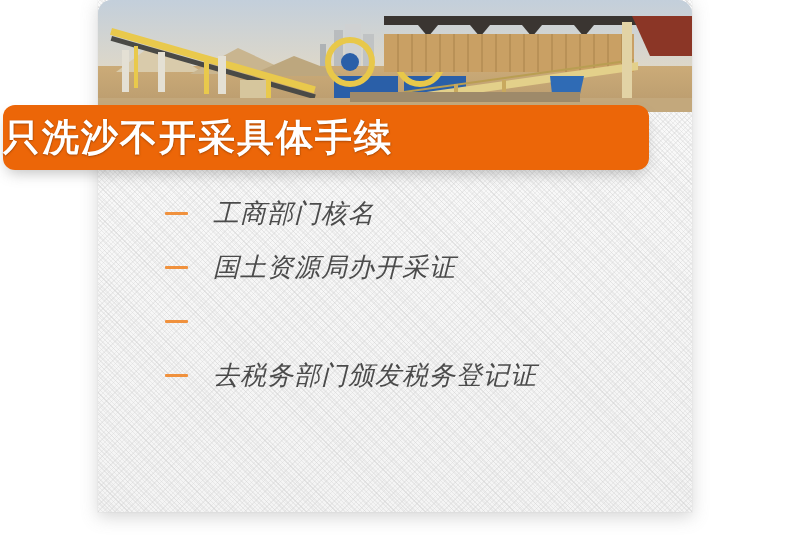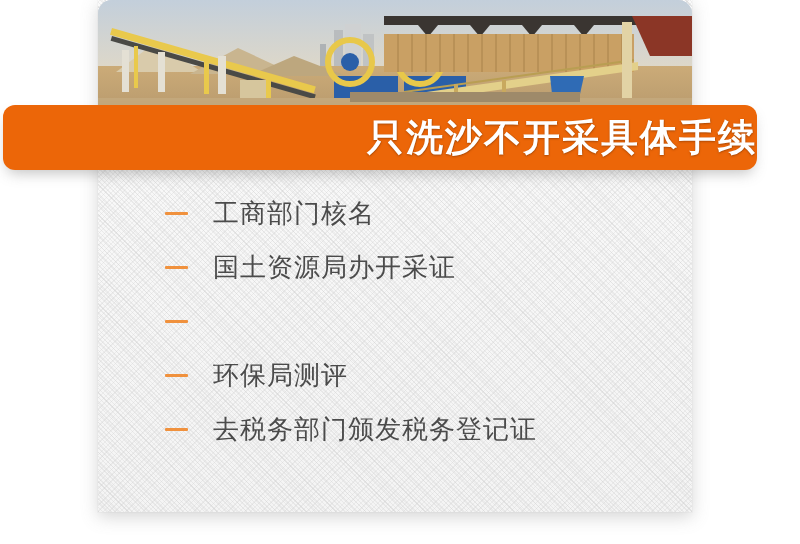--- a/index.html
+++ b/index.html
@@ -26,43 +26,44 @@
   .photo{
     position:absolute;left:98px;top:0;width:594px;height:112px;
     border-radius:14px 14px 0 0;
     overflow:hidden;
     background:#cfd6dd;
   }
   .photo svg{display:block;width:594px;height:112px;}
 
   
   .banner{
-    position:absolute;left:3px;top:105px;width:754px;height:65px;
+    position:absolute;left:3px;top:105px;width:646px;height:65px;
     background:#ec6608;
     border-radius:12px;
     box-shadow:0 7px 14px -4px rgba(120,120,120,.45);
-    display:flex;align-items:center;justify-content:flex-end;
+    display:flex;align-items:center;justify-content:flex-start;
     z-index:5;
   }
   .banner-title{
     color:#ffffff;
     font-size:37px;
     font-weight:bold;
     letter-spacing:2px;
     line-height:1;
     text-shadow:0 1px 2px rgba(120,50,0,.55), 1px 0 0 rgba(150,70,10,.30);
     white-space:nowrap;
   }
 
   
   .steps{
     position:absolute;left:98px;top:172px;width:594px;height:340px;
     padding:0;margin:0;list-style:none;
     box-sizing:border-box;
     padding-top:14px;
+    font-style:italic;
   }
   .step{
     display:flex;align-items:center;
     height:54px;
     padding-left:67px;
   }
   .dash{
     width:23px;height:3px;background:#f0913d;
     flex:0 0 auto;border-radius:1px;
   }
@@ -188,21 +189,17 @@
     </li>
     <li class="step">
       <span class="dash"></span>
       <span class="step-label">国土资源局办开采证</span>
     </li>
     <li class="step">
       <span class="dash"></span>
     </li>
     <li class="step">
       <span class="dash"></span>
-      <span class="step-label">环保局测评</span>
-    </li>
-    <li class="step">
-      <span class="dash"></span>
       <span class="step-label">去税务部门颁发税务登记证</span>
     </li>
   </ul>
 
 </div>
 
 </body></html>

